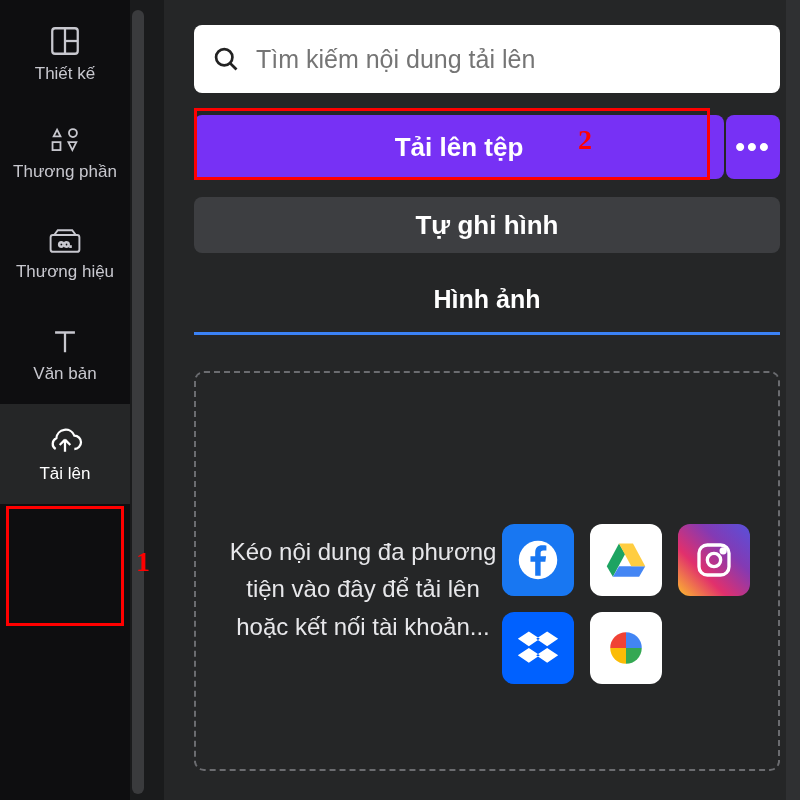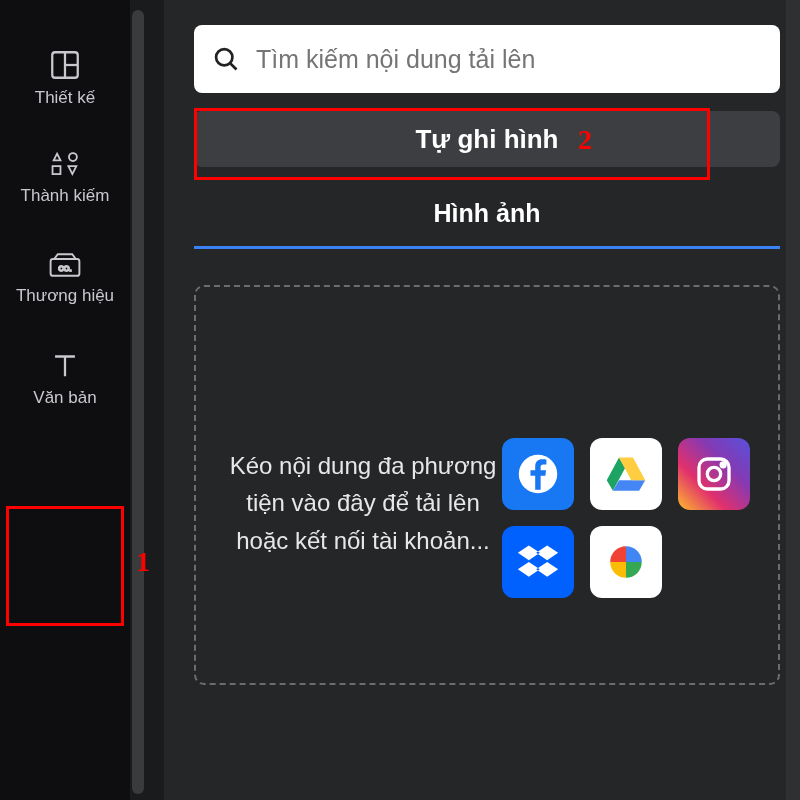--- a/index.html
+++ b/index.html
@@ -8,21 +8,21 @@
     background: #252627;
     font-family: -apple-system, BlinkMacSystemFont, "Segoe UI", sans-serif;
     color: #fff;
     overflow: hidden;
     position: relative;
   }
   .sidebar {
     position: absolute; left: 0; top: 0; width: 130px; height: 100%;
     background: #0e0e10;
     display: flex; flex-direction: column; align-items: center;
-    padding-top: 28px;
+    padding-top: 4px;
   }
   .sidebar-item {
     width: 130px; height:100px;
     display: flex; flex-direction: column; align-items: center; justify-content: center;
     color: #c8c8cf; font-size: 17px; cursor: pointer; gap:6px;
   }
   .sidebar-item.active { background: #252627; color: #fff; }
   .sidebar-label { text-align: center; }
   .icon { display:flex; align-items:center; justify-content:center; }
   .icon svg { display:block; }
@@ -140,57 +140,74 @@
   </div>
   <div class="sidebar-item">
     <span class="icon">
       <svg width="34" height="30" viewBox="0 0 30 26" fill="none" stroke="#c8c8cf" stroke-width="1.6">
           <path d="M8 3l3 6h-6z"></path>
           <circle cx="22" cy="6" r="3.5"></circle>
           <rect x="4" y="14" width="7" height="7"></rect>
           <path d="M18 14l7 0 -3.5 7z"></path>
         </svg>
     </span>
-    <span class="sidebar-label">Thành kiếm</span>
+    <span class="sidebar-label">Thương phần</span>
   </div>
   <div class="sidebar-item">
     <span class="icon">
       <svg width="36" height="30" viewBox="0 0 30 24" fill="none" stroke="#c8c8cf" stroke-width="1.6">
           <rect x="3" y="7" width="24" height="14" rx="2"></rect>
           <path d="M6 7l3-4h12l3 4"></path>
           <text x="15" y="17" font-size="6" fill="#c8c8cf" text-anchor="middle" font-family="sans-serif">CO.</text>
         </svg>
     </span>
     <span class="sidebar-label">Thương hiệu</span>
   </div>
   <div class="sidebar-item">
     <span class="icon">
       <svg width="34" height="34" viewBox="0 0 24 24" fill="none" stroke="#c8c8cf" stroke-width="1.6">
           <path d="M5 6h14M12 6v14"></path>
         </svg>
     </span>
     <span class="sidebar-label">Văn bản</span>
   </div>
+  <div class="sidebar-item active">
+    <span class="icon">
+      <svg width="40" height="34" viewBox="0 0 30 24" fill="none" stroke="#fff" stroke-width="1.7">
+          <path d="M22 18a5 5 0 0 0 0-10 7 7 0 0 0-13.5 2A4.5 4.5 0 0 0 8 18"></path>
+          <path d="M15 20V11m0 0l-4 4m4-4l4 4"></path>
+        </svg>
+    </span>
+    <span class="sidebar-label">Tải lên</span>
+  </div>
 </div>
 
 <div class="scroll-strip">
   <div class="scroll-thumb"></div>
 </div>
 
 <div class="panel">
   <div class="search-box">
     <span class="icon">
       <svg width="28" height="28" viewBox="0 0 24 24" fill="none" stroke="#222" stroke-width="2.3">
           <circle cx="10.5" cy="10.5" r="7"></circle>
           <line x1="21" y1="21" x2="15.8" y2="15.8"></line>
         </svg>
     </span>
     <input class="search-input" placeholder="Tìm kiếm nội dung tải lên" style="">
   </div>
 
+  <div class="btn-row">
+    <div class="upload-btn upload-btn-main">
+      <span>Tải lên tệp</span>
+    </div>
+    <div class="upload-more">
+      <span class="dots">•••</span>
+    </div>
+  </div>
 
   <div class="record-btn">
     <span>Tự ghi hình</span>
   </div>
 
   <div class="tabs">
     <div class="tab active"><span>Hình ảnh</span></div>
   </div>
 
   <div class="dropzone">

